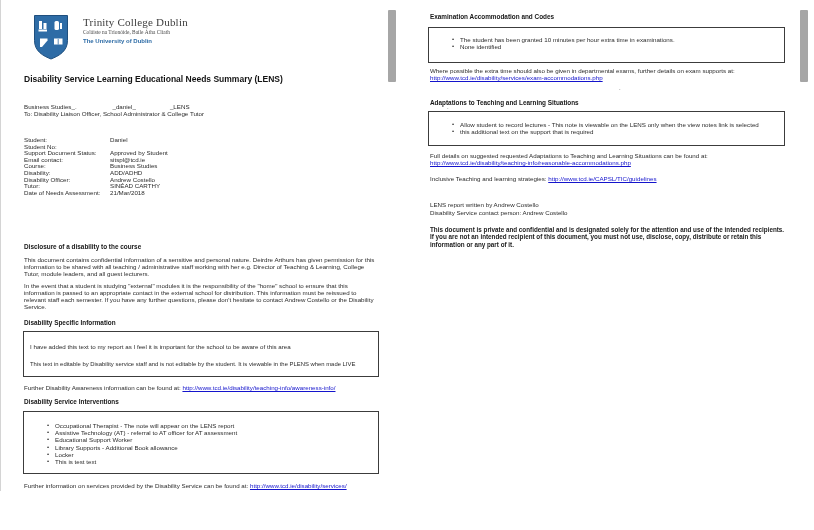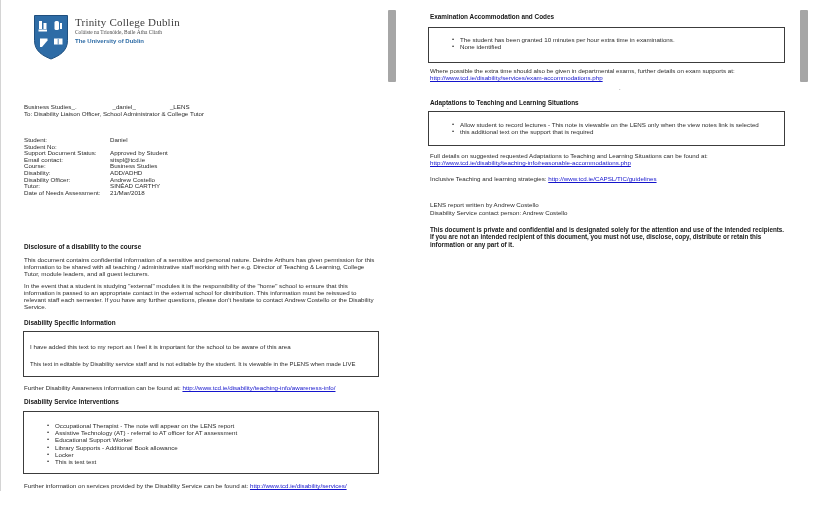--- a/index.html
+++ b/index.html
@@ -50,27 +50,28 @@
           <rect x="10.5" y="9" width="3" height="6"></rect>
           <rect x="5.5" y="15.5" width="8.5" height="2"></rect>
           <rect x="21.5" y="7" width="4.5" height="9" rx="1.5"></rect>
           <rect x="27" y="9" width="2" height="6"></rect>
           <path d="M7,24.5 h7.5 v2 l-5.5,6.5 h-2 z"></path>
           <rect x="21" y="24.5" width="8.5" height="6"></rect>
         </g>
         <line x1="25.2" y1="25" x2="25.2" y2="30.5" stroke="#2e6ca6" stroke-width="0.8"></line>
       </svg>
     </span>
-    <div style="margin-left:6px;padding-top:3px;">
+    <div style="margin-left:14px;padding-top:3px;">
       <div class="logo-name">Trinity College Dublin</div>
       <div class="logo-irish">Coláiste na Tríonóide, Baile Átha Cliath</div>
       <div class="logo-univ">The University of Dublin</div>
     </div>
   </div>
 
+  <div class="abs title" style="left:24px;top:75px;width:354px;">Disability Service Learning Educational Needs Summary (LENS)</div>
 
   <div class="abs fileref nowrap" style="left:24px;top:95px;">
     <span style="width:84px;">Business Studies_.</span>
     <span style="width:53px;">_daniel_</span>
     <span>_LENS</span>
   </div>
 
   <div class="abs t nowrap" style="left:24px;top:111px;">To: Disability Liaison Officer, School Administrator &amp; College Tutor</div>
 
   <div class="abs" style="left:24px;top:137px;width:354px;">

